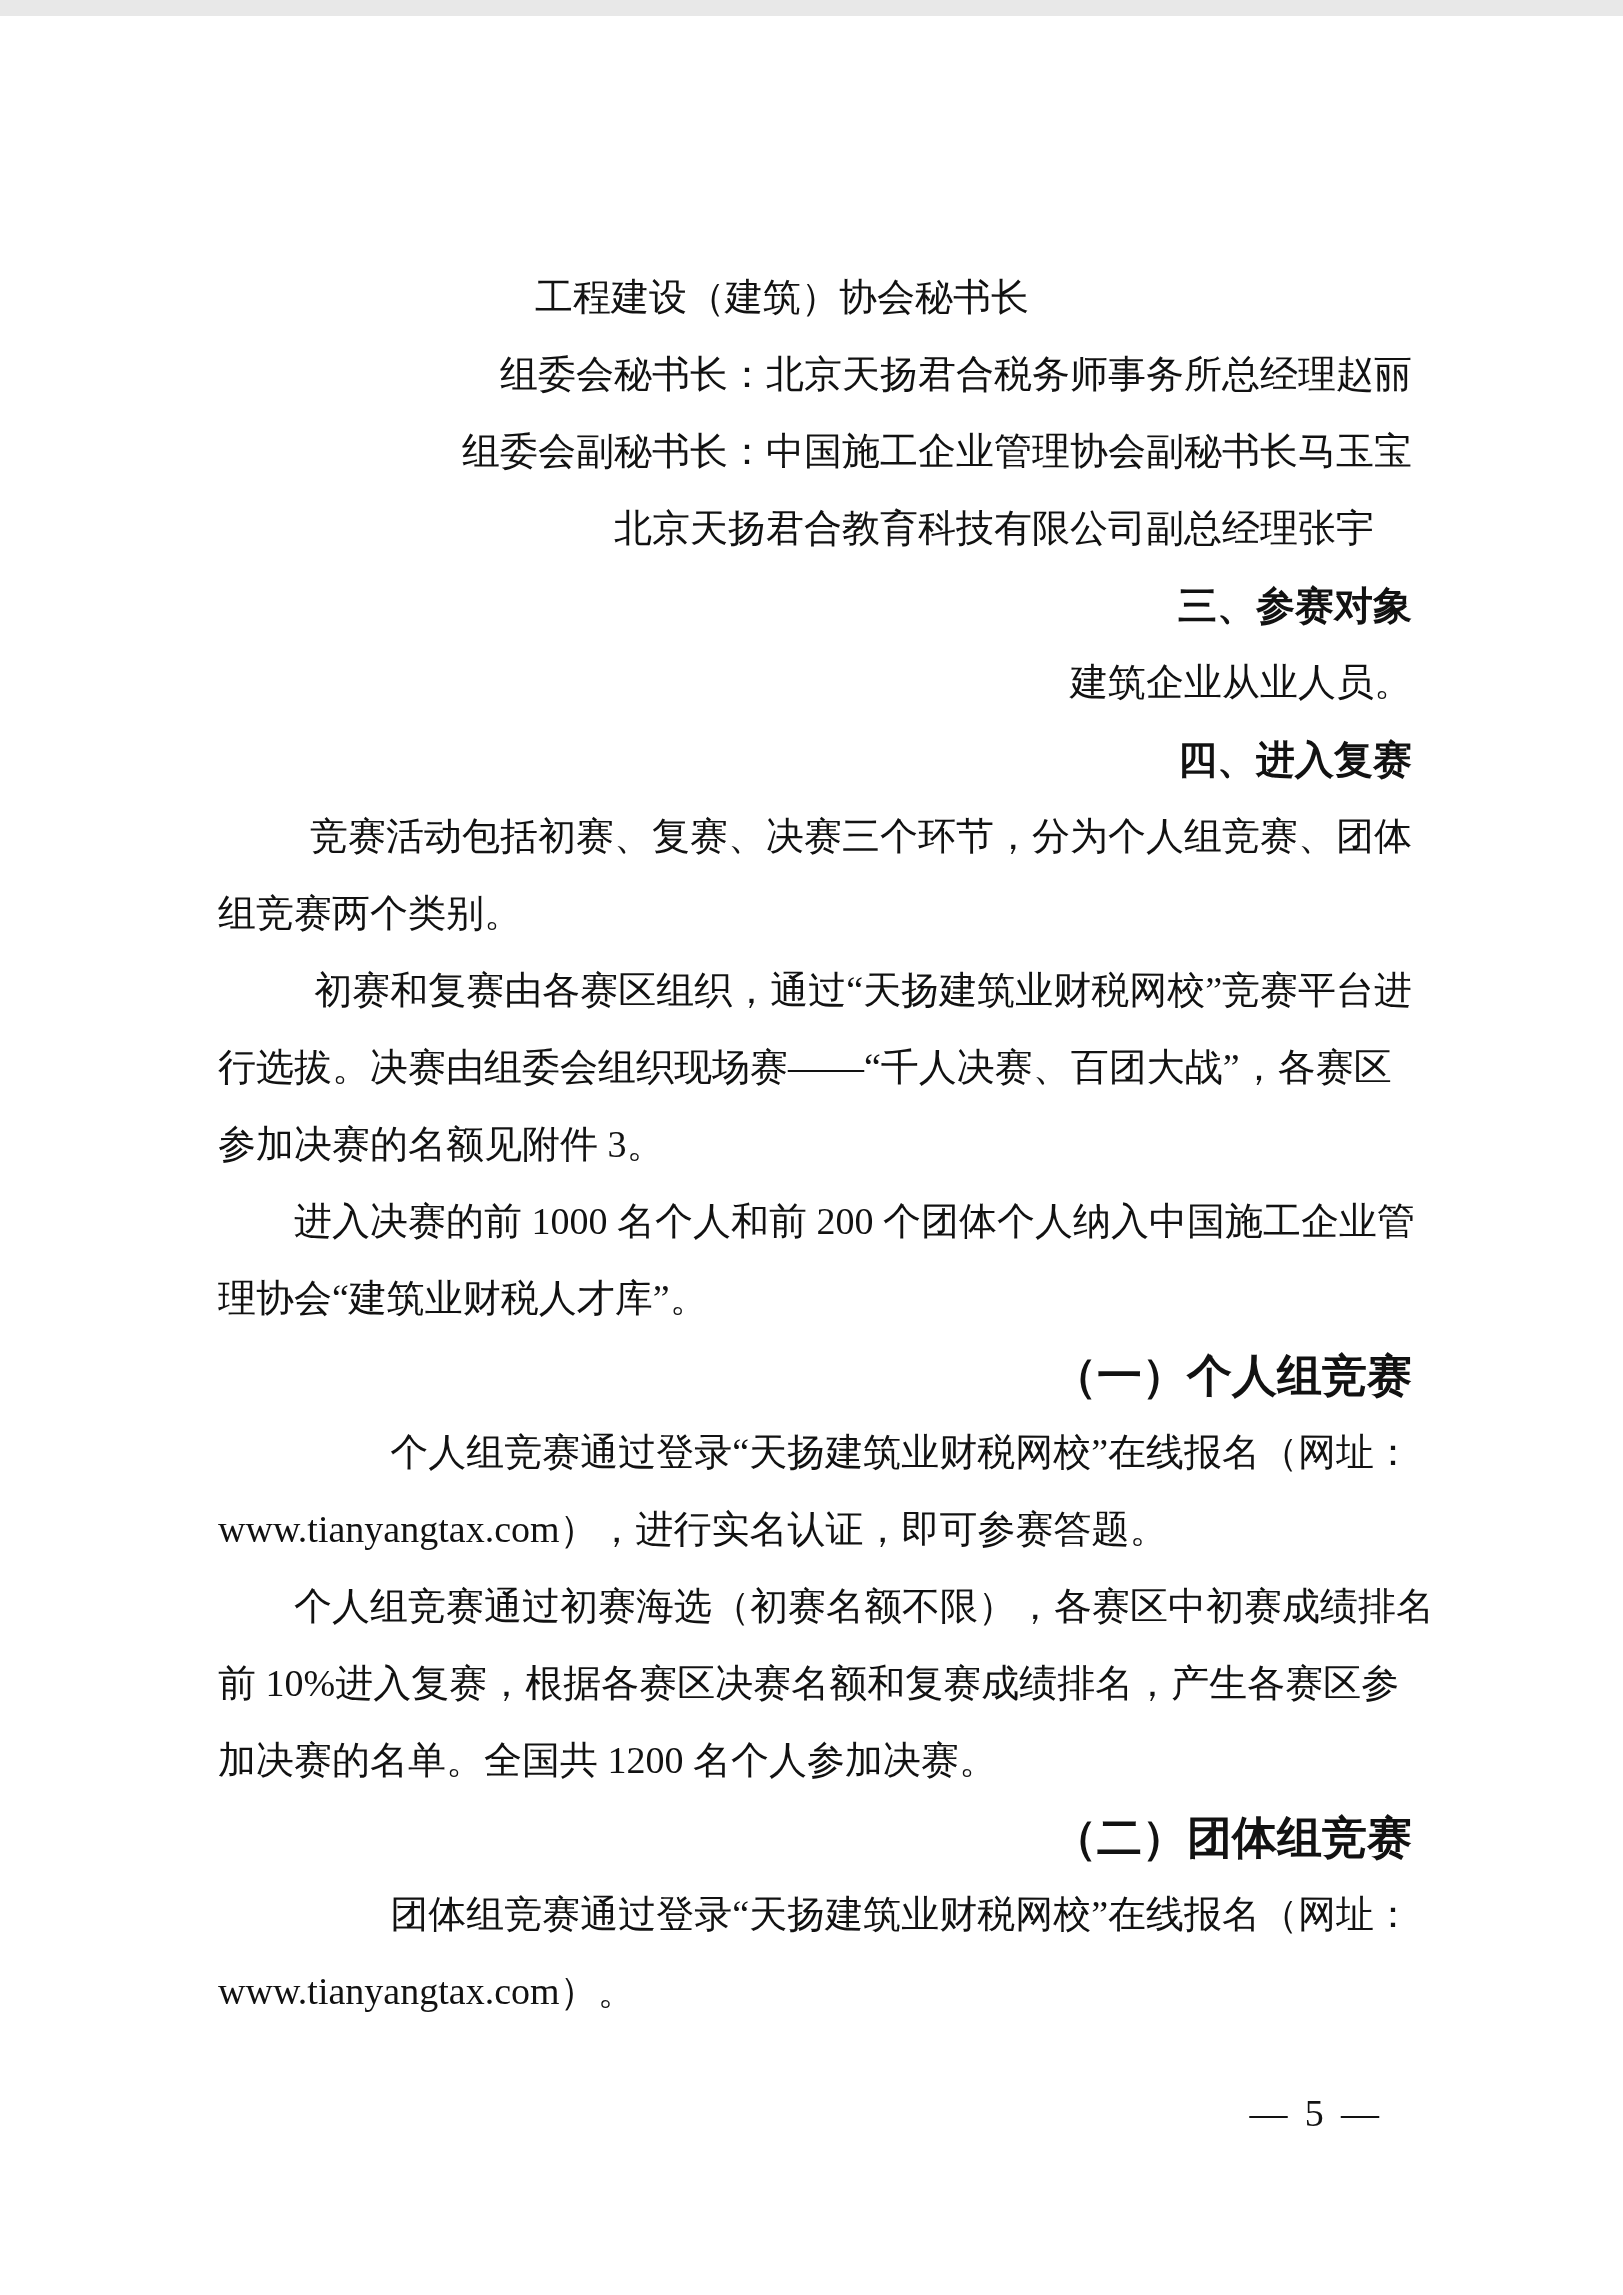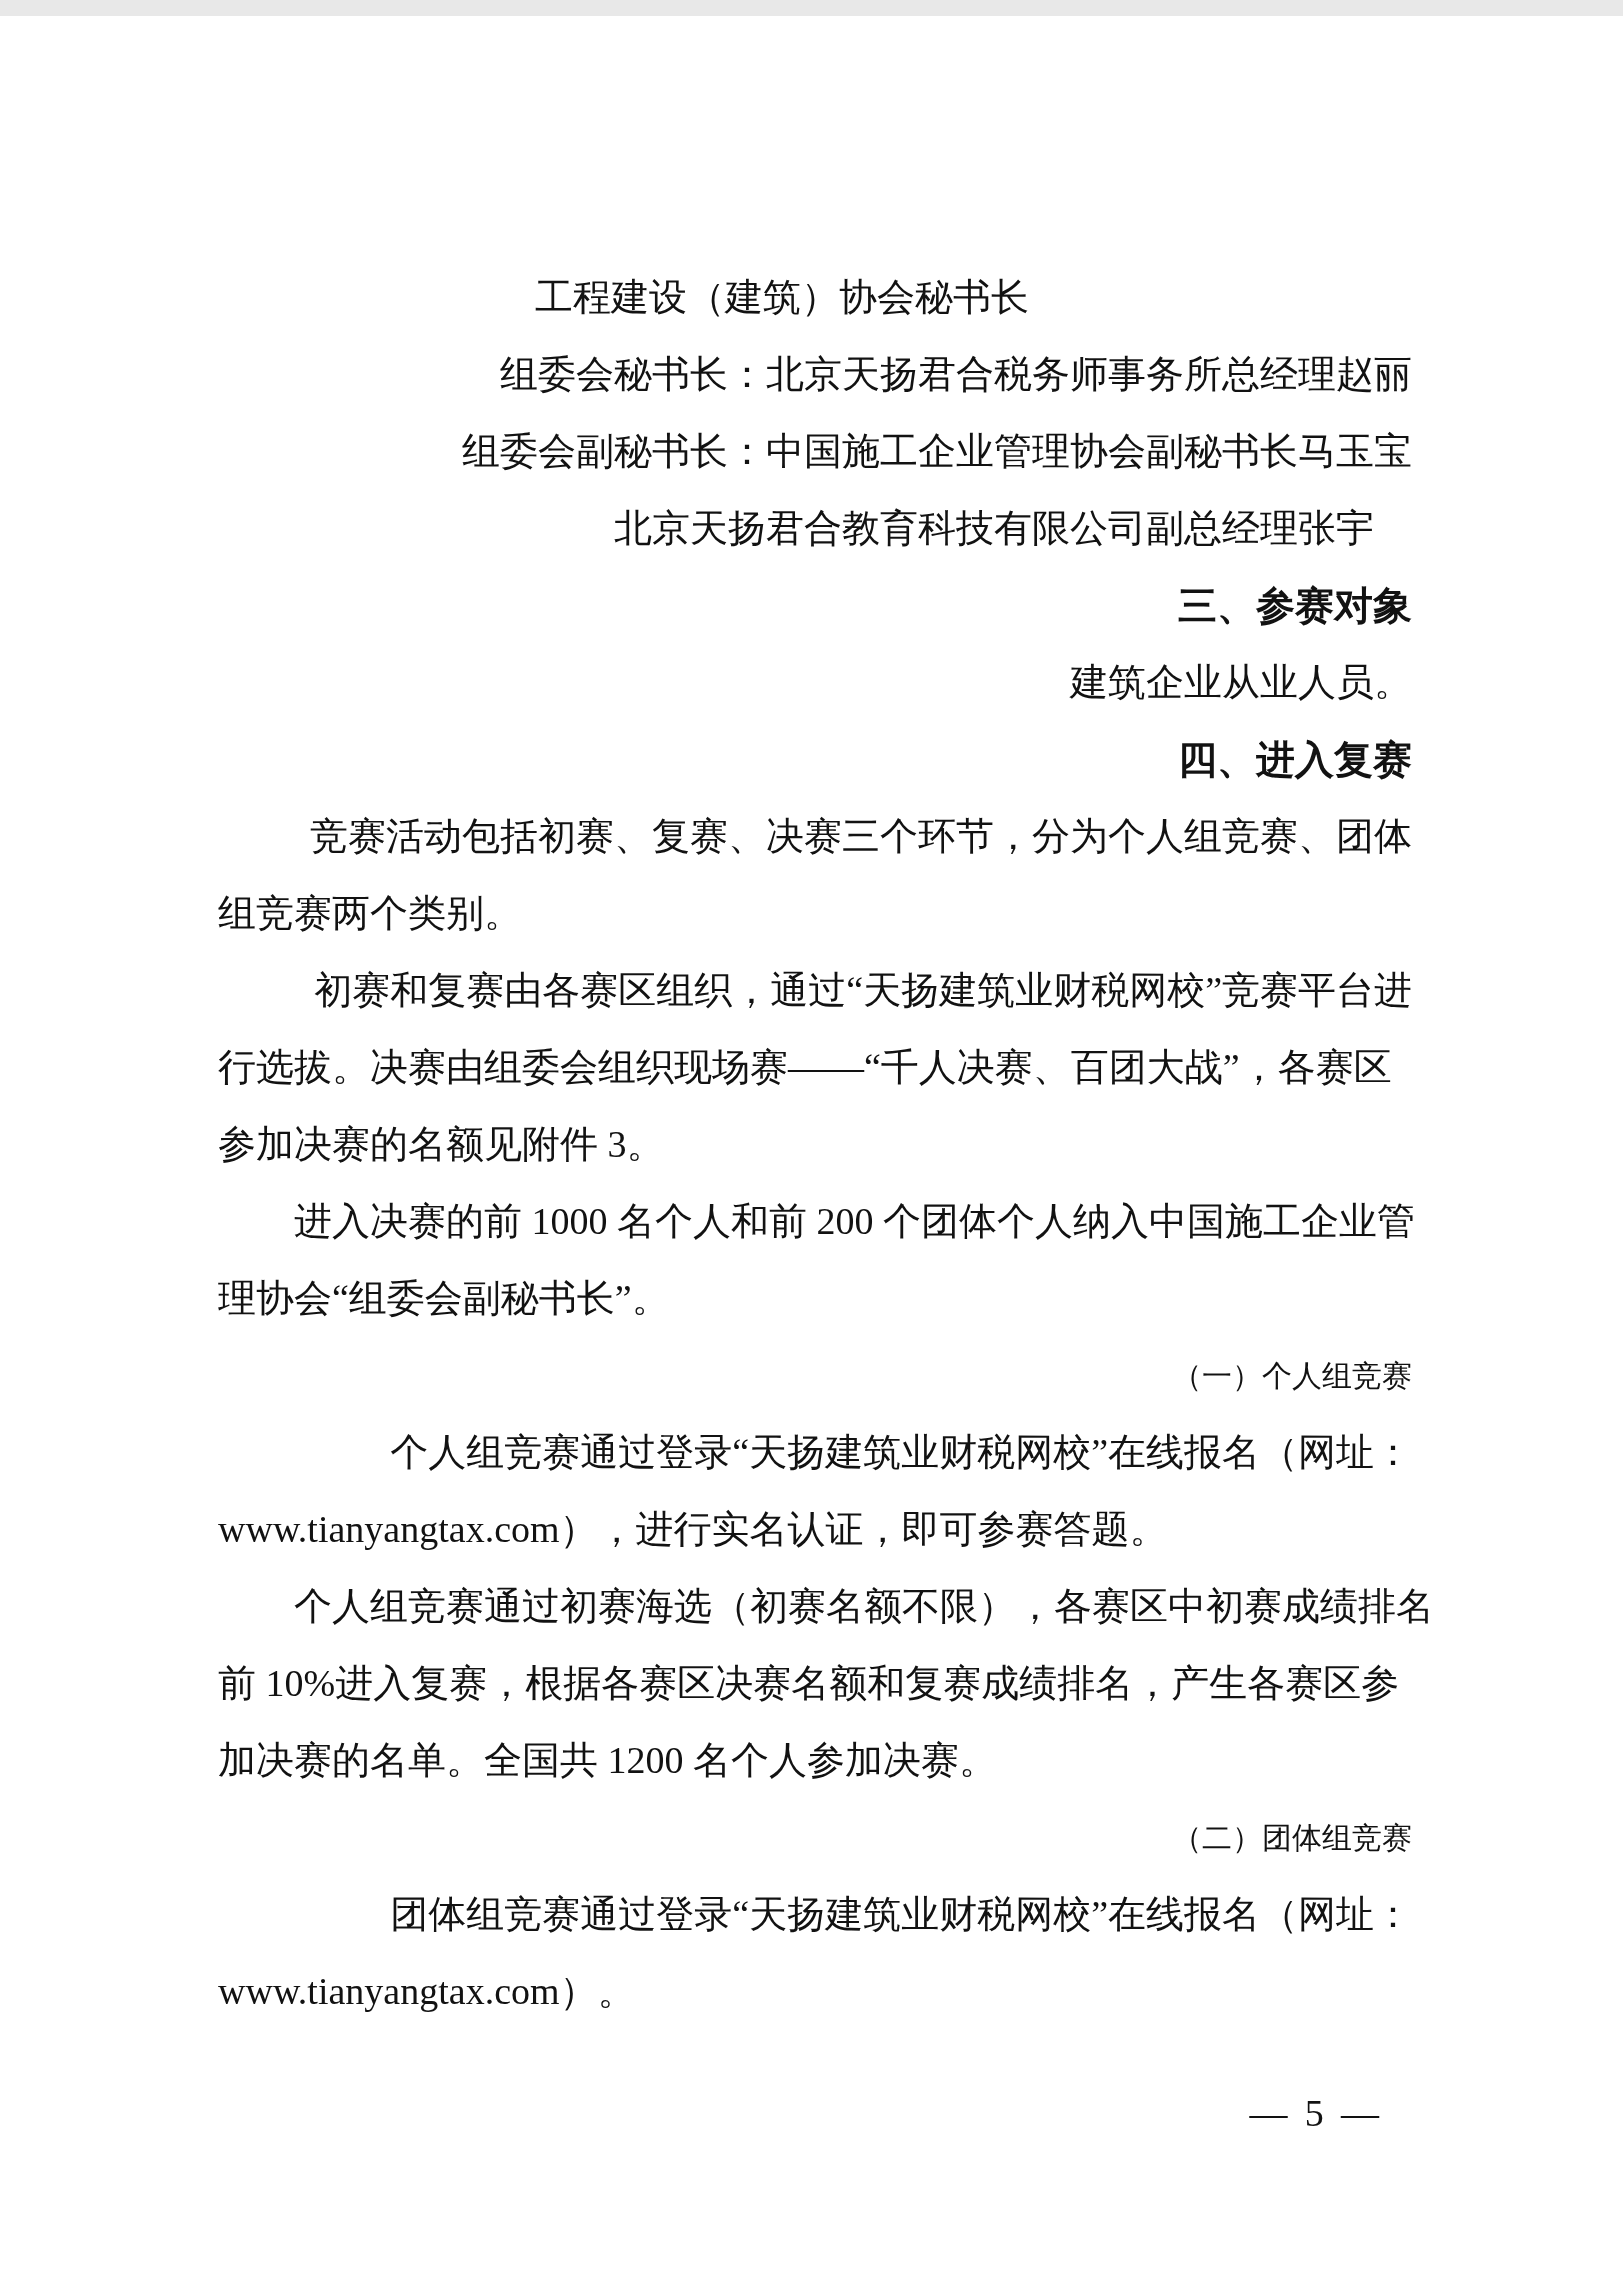--- a/index.html
+++ b/index.html
@@ -37,22 +37,22 @@
   .indA { padding-left: 317px; }       
   .indB { padding-left: 396px; }       
   
   .hei {
     font-family: "Liberation Sans", "DejaVu Sans", sans-serif;
     font-weight: 700;
     font-size: 39px;
   }
   .kai {
     font-family: "DejaVu Serif", "Liberation Serif", serif;
-    font-weight: 400;
-    font-size: 30px;
+    font-weight: 700;
+    font-size: 45px;
   }
   .page-number {
     position: absolute;
     top: 2068px;
     right: 240px;
     font-size: 38px;
     line-height: 59px;
     letter-spacing: 3.9px;
     white-space: pre;
     font-family: "Liberation Serif", "DejaVu Serif", serif;
@@ -70,21 +70,21 @@
     <div class="line indB">北京天扬君合教育科技有限公司副总经理张宇</div>
     <div class="line ind2 hei">三、参赛对象</div>
     <div class="line ind2">建筑企业从业人员。</div>
     <div class="line ind2 hei">四、进入复赛</div>
     <div class="line ind2">竞赛活动包括初赛、复赛、决赛三个环节，分为个人组竞赛、团体</div>
     <div class="line ind0">组竞赛两个类别。</div>
     <div class="line ind2">初赛和复赛由各赛区组织，通过“天扬建筑业财税网校”竞赛平台进</div>
     <div class="line ind0">行选拔。决赛由组委会组织现场赛——“千人决赛、百团大战”，各赛区</div>
     <div class="line ind0">参加决赛的名额见附件 3。</div>
     <div class="line ind2">进入决赛的前 1000 名个人和前 200 个团体个人纳入中国施工企业管</div>
-    <div class="line ind0">理协会“组委会副秘书长”。</div>
+    <div class="line ind0">理协会“建筑业财税人才库”。</div>
     <div class="line ind2 kai">（一）个人组竞赛</div>
     <div class="line ind2">个人组竞赛通过登录“天扬建筑业财税网校”在线报名（网址：</div>
     <div class="line ind0">www.tianyangtax.com），进行实名认证，即可参赛答题。</div>
     <div class="line ind2">个人组竞赛通过初赛海选（初赛名额不限），各赛区中初赛成绩排名</div>
     <div class="line ind0">前 10%进入复赛，根据各赛区决赛名额和复赛成绩排名，产生各赛区参</div>
     <div class="line ind0">加决赛的名单。全国共 1200 名个人参加决赛。</div>
     <div class="line ind2 kai">（二）团体组竞赛</div>
     <div class="line ind2">团体组竞赛通过登录“天扬建筑业财税网校”在线报名（网址：</div>
     <div class="line ind0">www.tianyangtax.com）。</div>
   </div>

